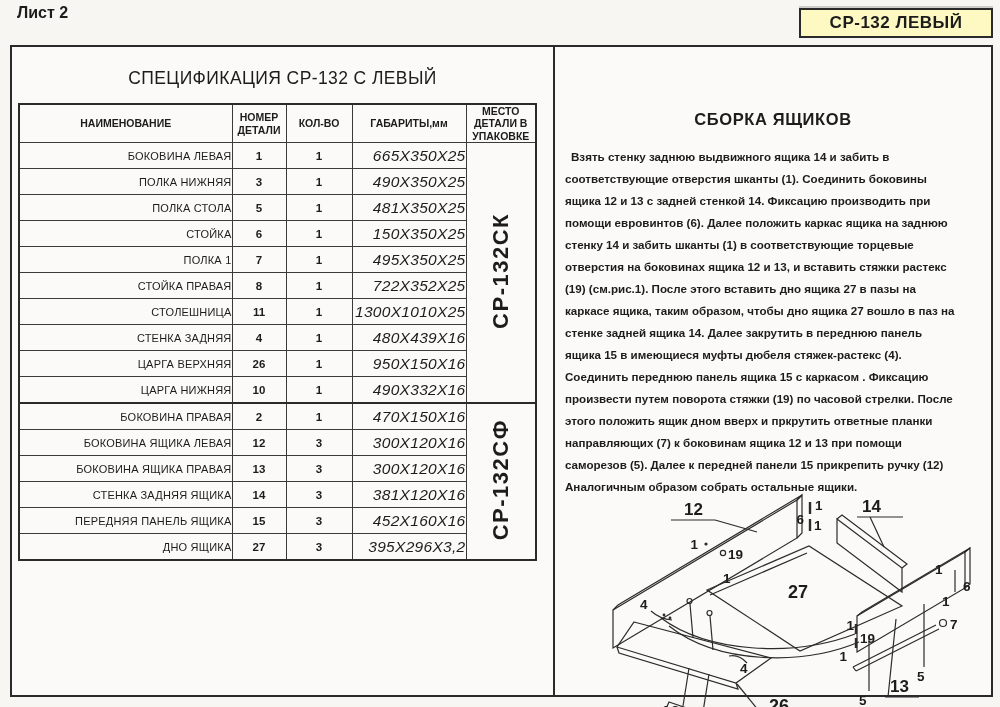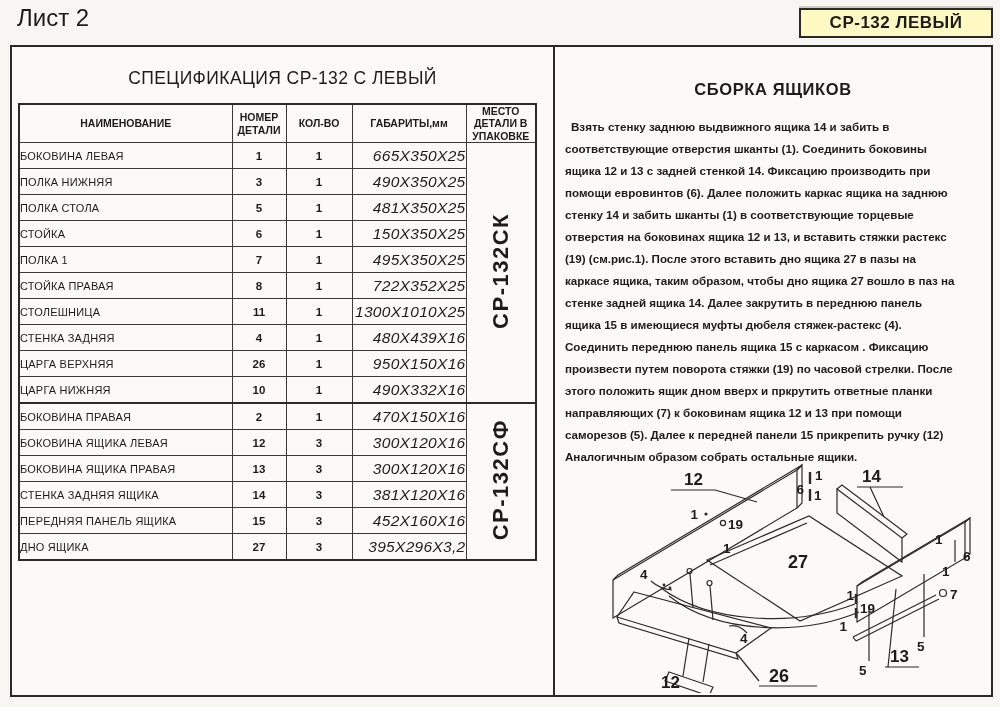--- a/index.html
+++ b/index.html
@@ -2,43 +2,43 @@
 <html><head>
 <meta charset="utf-8">
 <style>
   html,body { margin:0; padding:0; }
   body {
     width:1000px; height:707px; position:relative;
     background:#f7f6f2; color:#1c1c1c;
     font-family:"Liberation Sans", sans-serif;
     overflow:hidden;
   }
-  .sheet-label { position:absolute; left:17px; top:4px; font-size:24px; font-weight:normal; }
+  .sheet-label { position:absolute; left:17px; top:4px; font-size:16px; font-weight:bold; }
   .badge {
     position:absolute; left:799px; top:8px; width:190px; height:26px;
     border:2px solid #2a2a2a; background:#fef9c3;
     font-size:17px; font-weight:bold; text-align:center; line-height:26px;
     letter-spacing:0.5px; box-shadow:0 -2px 0 #cfcdc7;
   }
   .frame {
     position:absolute; left:10px; top:45px; width:979px; height:648px;
     border:2px solid #2a2a2a; background:#fbfaf8; display:flex;
   }
   .left-panel { width:541px; border-right:2px solid #2a2a2a; position:relative; }
-  .right-panel { flex:1; position:relative; }
+  .right-panel { flex:1; position:relative;margin-top:30px; }
 
   .spec-title { text-align:center; margin-top:21px; font-size:17.5px; font-weight:normal; letter-spacing:0.4px; }
 
   table.spec { border-collapse:collapse; margin:14px 0 0 6px; table-layout:fixed; }
   table.spec { border:2px solid #2a2a2a; }
   table.spec th, table.spec td { border:1px solid #3a3a3a; padding:0; }
   table.spec th { height:37px; font-weight:bold; font-size:10.5px; line-height:1.15; text-align:center; }
   th.c-place { font-size:8.5px;margin-left:29px; }
   table.spec td { height:25px; }
-  td.name { font-size:11px; padding-left:8px; letter-spacing:0.2px; }
+  td.name { font-size:11px; padding-left:8px; letter-spacing:0.2px;text-align:right; }
   td.num  { font-size:11.5px; font-weight:bold; text-align:center; }
   td.size { font-size:15.5px; text-align:right; letter-spacing:0.3px;font-style:italic; }
   td.pack { text-align:center; vertical-align:middle; }
   tr.group-start td { border-top:2px solid #2a2a2a; }
   .rot {
     display:inline-block; writing-mode:vertical-rl; transform:rotate(180deg);
     font-size:22px; font-weight:bold; letter-spacing:1.5px; white-space:nowrap;
   }
 
   .asm-title { text-align:center; margin-top:33px; font-size:16.5px; font-weight:bold; letter-spacing:0.6px; }

